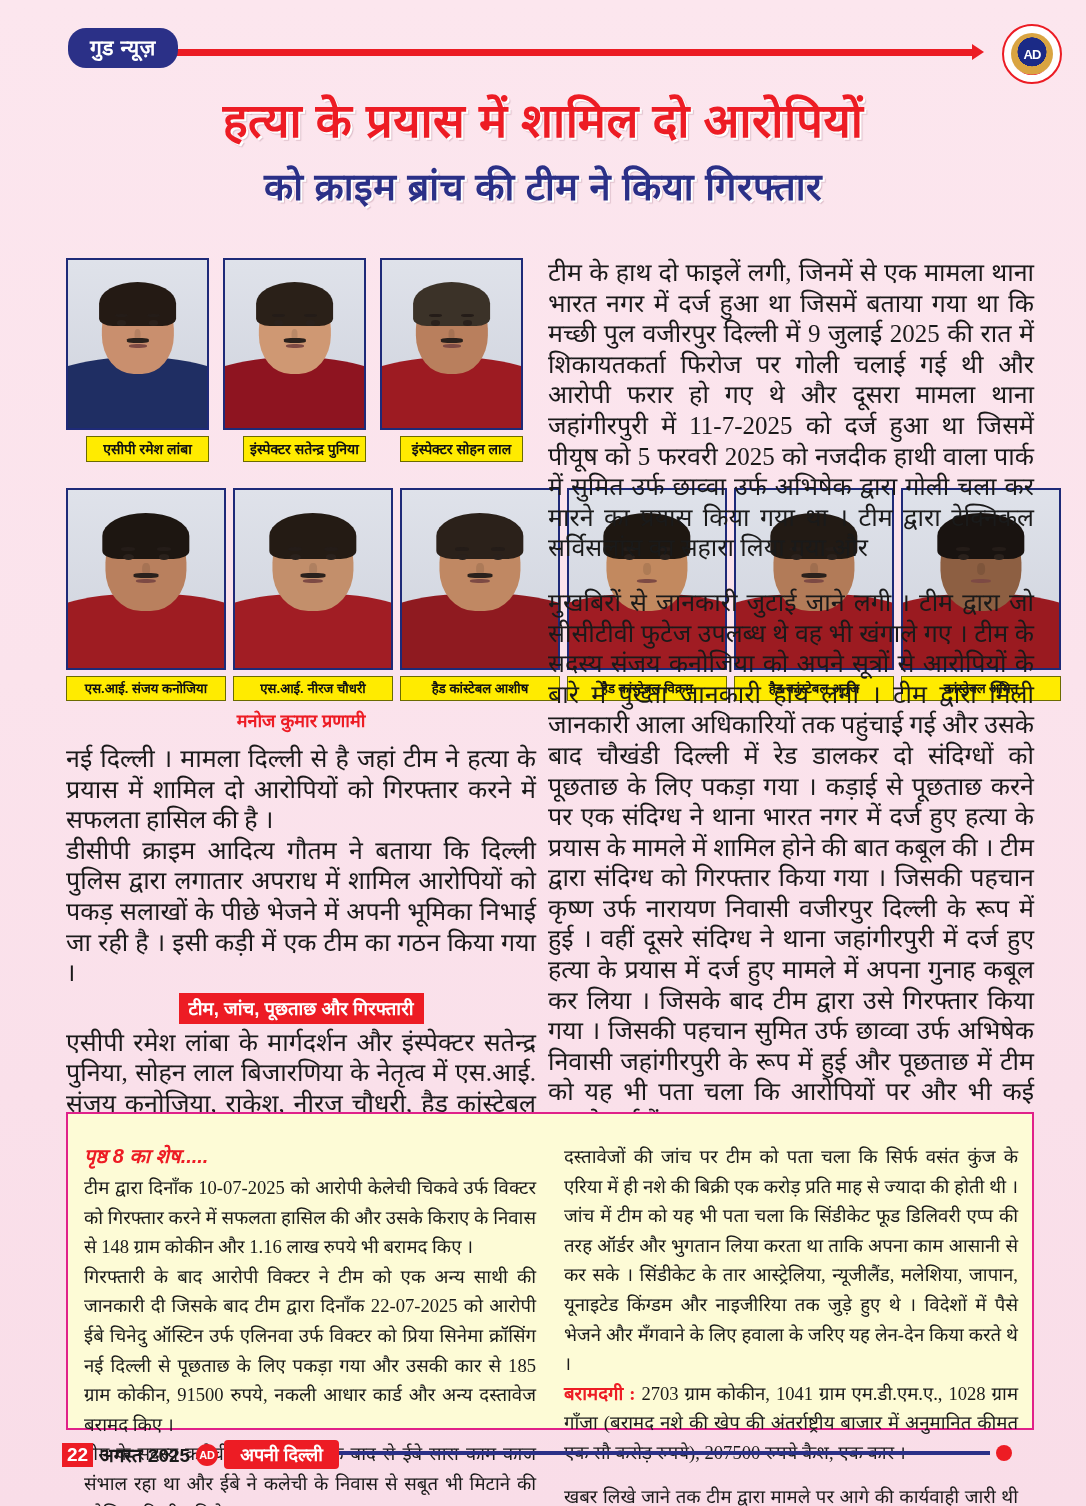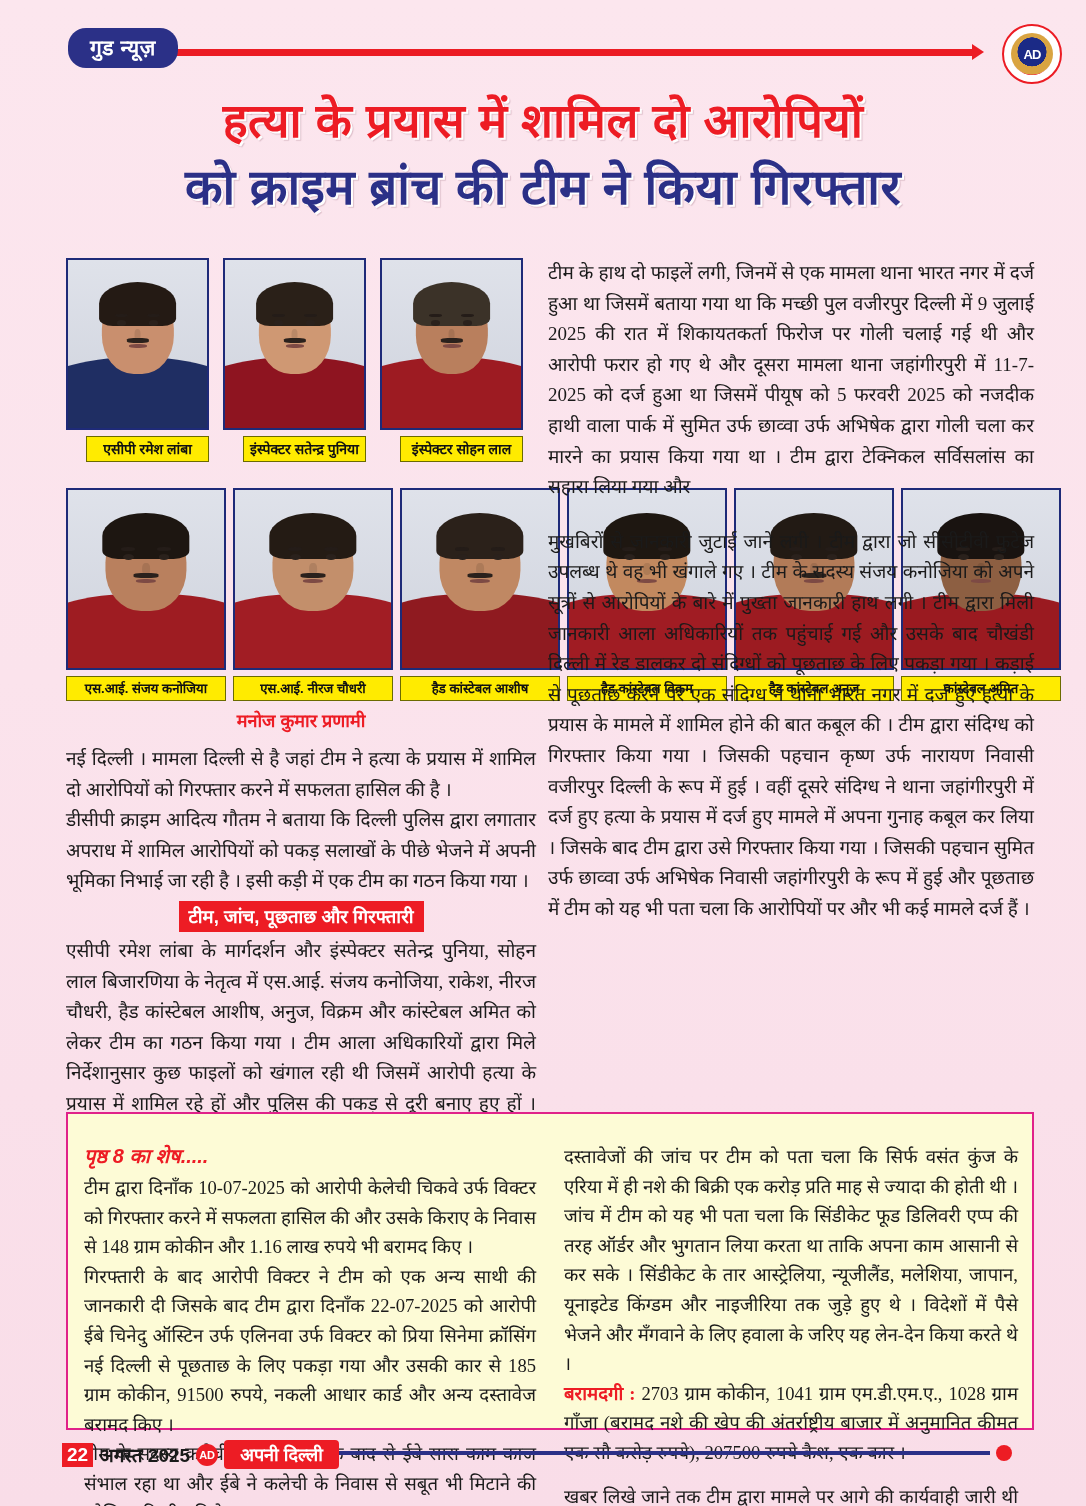--- a/index.html
+++ b/index.html
@@ -56,21 +56,21 @@
   .headline { position: absolute; top: 88px; left: 0; width: 1086px; text-align: center; }
   .hl-line {
     font-family: "Liberation Sans", sans-serif;
     font-weight: bold;
     font-size: 47px;
     line-height: 66px;
     letter-spacing: .5px;
     text-shadow: 2px 2px 0 #ffffff, 3px 3px 1px rgba(120,60,80,.22);
   }
   .hl-1 { color: #ed1c24; }
-  .hl-2 { color: #2b3087; font-size: 49px; }
+  .hl-2 { color: #2b3087; font-size: 38px; }
 
   
   .photos-top { position: absolute; top: 258px; left: 66px; display: flex; gap: 14px; }
   .ph { width: 143px; }
   .ph-img {
     width: 143px; height: 170px;
     border: 2px solid #1e2a78;
     background: #c9ccd6;
     position: relative; overflow: hidden;
   }
@@ -118,21 +118,21 @@
 
   
   .col-left  { position: absolute; left: 66px;  top: 708px; width: 470px; }
   .col-right { position: absolute; left: 548px; top: 258px; width: 486px; }
   .byline {
     text-align: center; color: #ed1c24;
     font-family: "Liberation Sans", sans-serif;
     font-weight: bold; font-size: 18px; margin-bottom: 12px;
   }
   p.body {
-    font-size: 19px;
+    font-size: 25px;
     line-height: 30.6px;
     text-align: justify;
     color: #1a1a1a;
     margin-bottom: 0;
   }
   .subhead {
     display: block; text-align: center; margin: 4px 0 4px;
   }
   .subhead span {
     display:inline-block;

